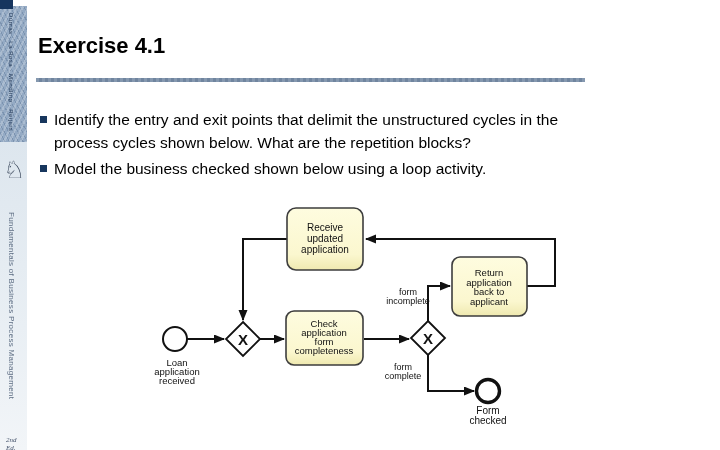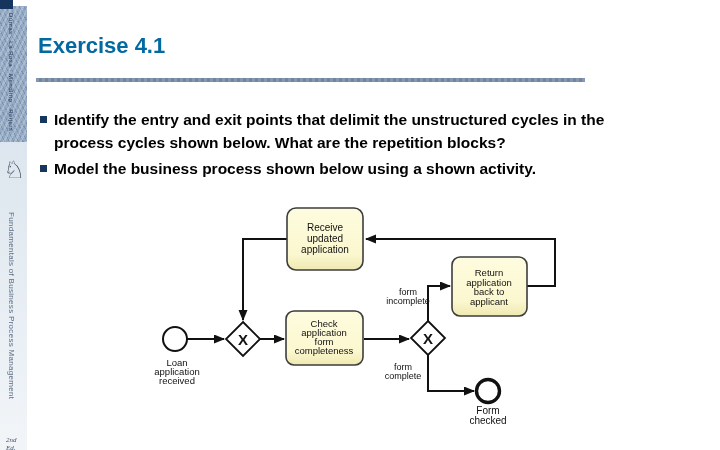--- a/index.html
+++ b/index.html
@@ -40,36 +40,36 @@
   }
   .edition {
     position:absolute; left:6px; top:436px;
     font-family:"Liberation Serif", serif; font-style:italic;
     font-size:7px; color:#44526b;
   }
 
   
   .page-title {
     position:absolute; left:38px; top:33px;
-    font-size:22px; font-weight:bold; color:#0369a1;
+    font-size:22px; font-weight:bold; color:#000000;
   }
   .title-rule {
     position:absolute; left:36px; top:78px; width:549px; height:4px;
     background:linear-gradient(#8a9cb2,#72879f);
     background-image:repeating-linear-gradient(90deg, #8598af 0 3px, #70859f 3px 6px);
   }
 
   
   .bullets { position:absolute; left:40px; top:108px; width:640px; }
   .bullet-row { display:flex; align-items:flex-start; }
   .bullet-row + .bullet-row { margin-top:3px; }
   .bullet-sq {
     flex:0 0 auto; width:7px; height:7px; background:#17365d; margin-top:8px; margin-right:7px;
   }
-  .bullet-lines { font-size:15.5px; line-height:23px; color:#000;font-weight:bold; }
+  .bullet-lines { font-size:15.5px; line-height:23px; color:#000; }
   .bullet-lines div { white-space:nowrap; }
 
   
   .diagram { position:absolute; left:0; top:0; width:720px; height:450px; }
   .bpmn-text { font-family:"Liberation Sans", sans-serif; fill:#111; }
 </style>
 </head>
 <body>
 
 <div class="sidebar">
@@ -89,21 +89,21 @@
   <div class="bullet-row">
     <span class="bullet-sq"></span>
     <div class="bullet-lines">
       <div>Identify the entry and exit points that delimit the unstructured cycles in the</div>
       <div>process cycles shown below. What are the repetition blocks?</div>
     </div>
   </div>
   <div class="bullet-row">
     <span class="bullet-sq"></span>
     <div class="bullet-lines">
-      <div>Model the business process shown below using a shown activity.</div>
+      <div>Model the business checked shown below using a loop activity.</div>
     </div>
   </div>
 </div>
 
 <svg class="diagram" viewBox="0 0 720 450">
   <defs>
     <linearGradient id="taskGrad" x1="0" y1="0" x2="0" y2="1">
       <stop offset="0" stop-color="#fefcdf"></stop>
       <stop offset="0.75" stop-color="#fbf7cf"></stop>
       <stop offset="1" stop-color="#efe9b0"></stop>

